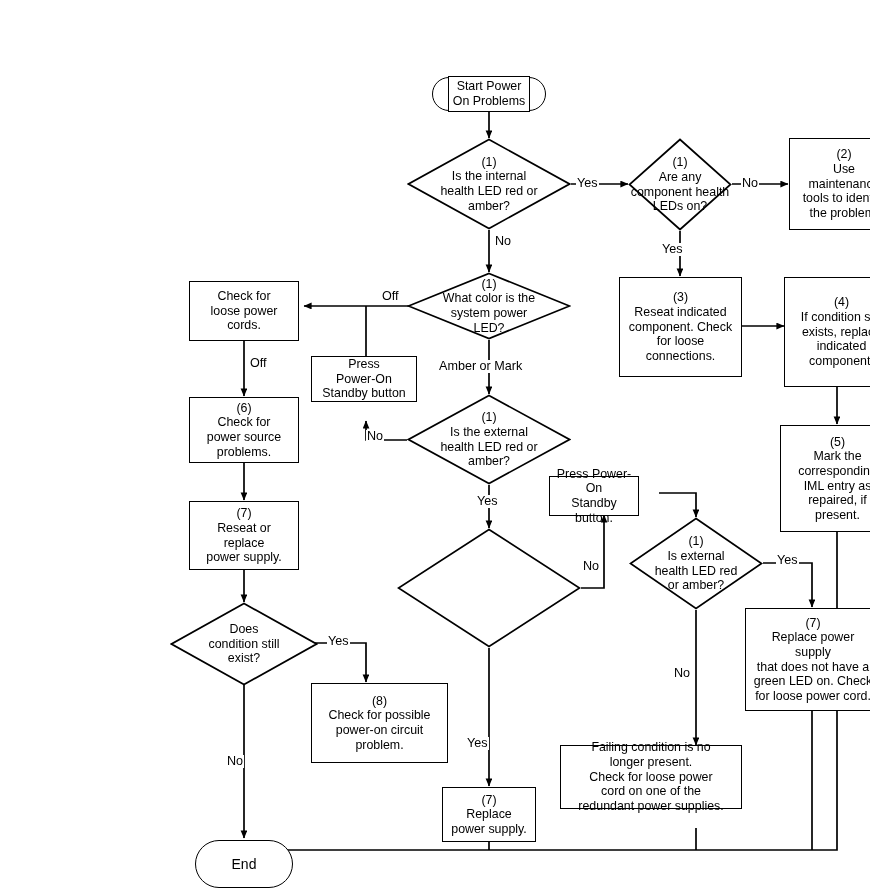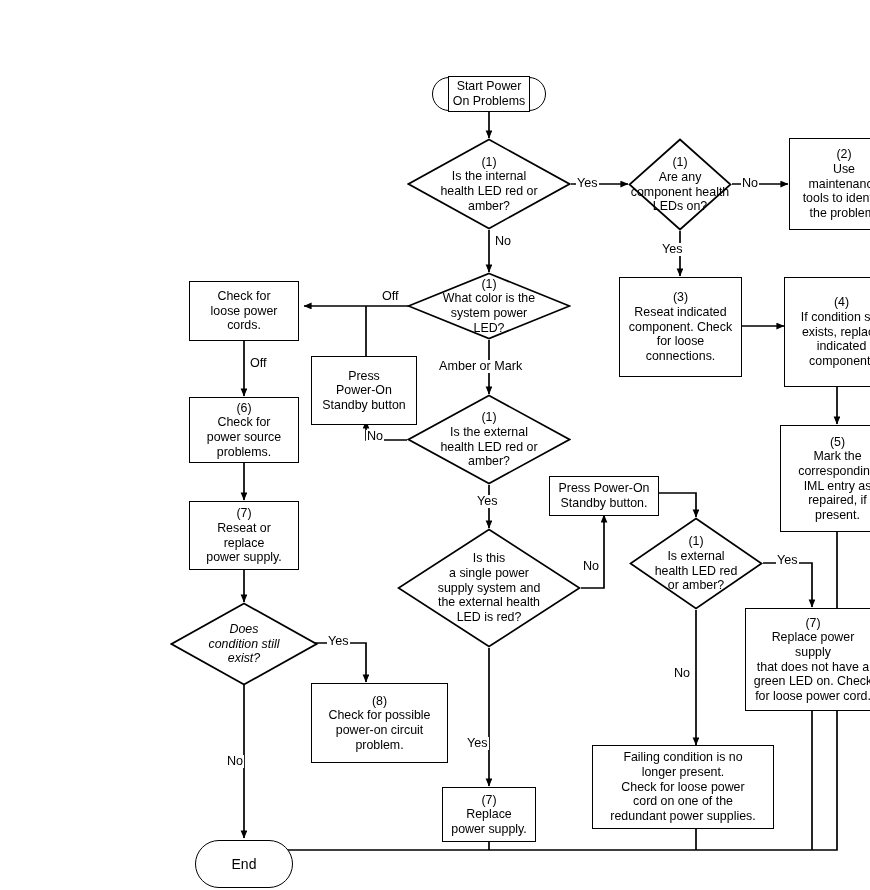--- a/index.html
+++ b/index.html
@@ -216,34 +216,29 @@
     <div class="dlabel" style="width:150px;">(1)
 Is the external
 health LED red or
 amber?</div>
   </div>
 
   <div class="diamond" style="left:134px; top:602px; width:148px; height:84px;">
     <svg width="148" height="84" viewBox="0 0 148 84">
       <polygon points="74,1.5 146.5,42 74,82.5 1.5,42" fill="#fff" stroke="#000" stroke-width="1.7"></polygon>
     </svg>
-    <div class="dlabel" style="width:120px;font-style:italic;">Does
+    <div class="dlabel" style="width:120px;">Does
 condition still
 exist?</div>
   </div>
 
   <div class="diamond" style="left:361px; top:528px; width:184px; height:120px;">
     <svg width="184" height="120" viewBox="0 0 184 120">
       <polygon points="92,1.5 182.5,60 92,118.5 1.5,60" fill="#fff" stroke="#000" stroke-width="1.7"></polygon>
     </svg>
-    <div class="dlabel" style="width:170px;">Is this
-a single power
-supply system and
-the external health
-LED is red?</div>
   </div>
 
   <div class="diamond" style="left:593px; top:517px; width:134px; height:93px;">
     <svg width="134" height="93" viewBox="0 0 134 93">
       <polygon points="67,1.5 132.5,46.5 67,91.5 1.5,46.5" fill="#fff" stroke="#000" stroke-width="1.7"></polygon>
     </svg>
     <div class="dlabel" style="width:130px;">(1)
 Is external
 health LED red
 or amber?</div>
@@ -271,50 +266,50 @@
 Mark the
 corresponding
 IML entry as
 repaired, if
 present.</div>
 
   <div class="node proc" style="left:153px; top:281px; width:110px; height:60px;">Check for
 loose power
 cords.</div>
 
-  <div class="node proc" style="left:275px; top:356px; width:106px; height:69px;">Press
+  <div class="node proc" style="left:275px; top:356px; width:106px; height:46px;">Press
 Power-On
 Standby button</div>
 
   <div class="node proc" style="left:153px; top:397px; width:110px; height:66px;">(6)
 Check for
 power source
 problems.</div>
 
   <div class="node proc" style="left:153px; top:501px; width:110px; height:69px;">(7)
 Reseat or
 replace
 power supply.</div>
 
   <div class="node proc" style="left:275px; top:683px; width:137px; height:80px;">(8)
 Check for possible
 power-on circuit
 problem.</div>
 
-  <div class="node proc" style="left:513px; top:476px; width:110px; height:40px;">Press Power-On
+  <div class="node proc" style="left:513px; top:476px; width:90px; height:40px;">Press Power-On
 Standby button.</div>
 
   <div class="node proc" style="left:709px; top:608px; width:136px; height:103px;">(7)
 Replace power
 supply
 that does not have a
 green LED on. Check
 for loose power cord.</div>
 
-  <div class="node proc" style="left:556px; top:745px; width:182px; height:84px;">Failing condition is no
+  <div class="node proc" style="left:524px; top:745px; width:182px; height:64px;">Failing condition is no
 longer present.
 Check for loose power
 cord on one of the
 redundant power supplies.</div>
 
   <div class="node proc" style="left:406px; top:787px; width:94px; height:55px;">(7)
 Replace
 power supply.</div>
 
   <div class="edge-label" style="left:540px; top:177px;">Yes</div>

